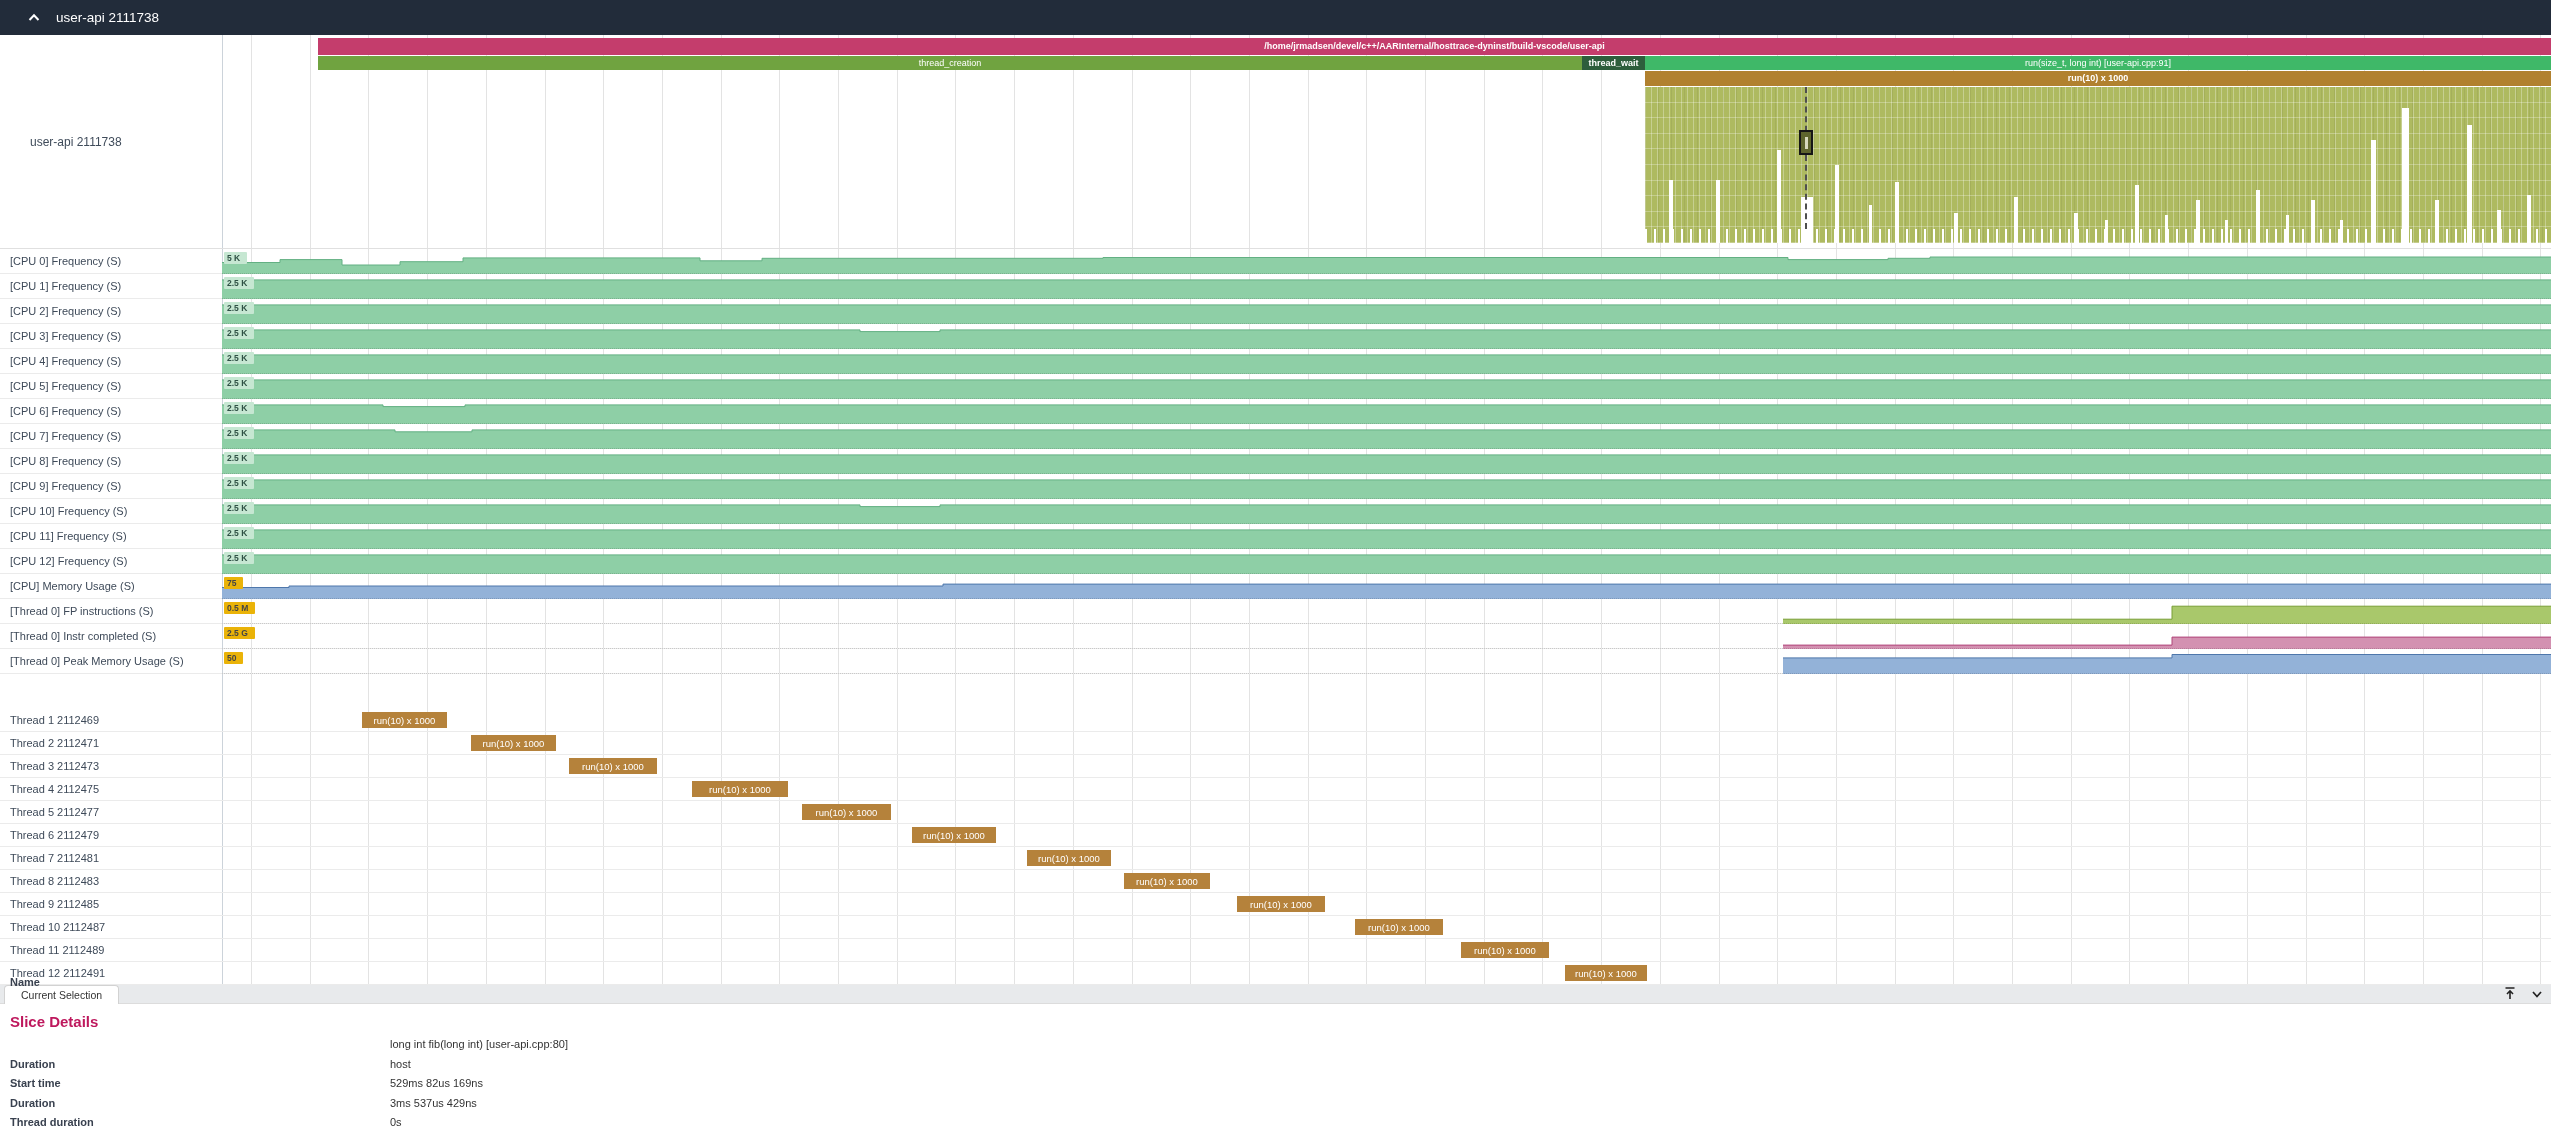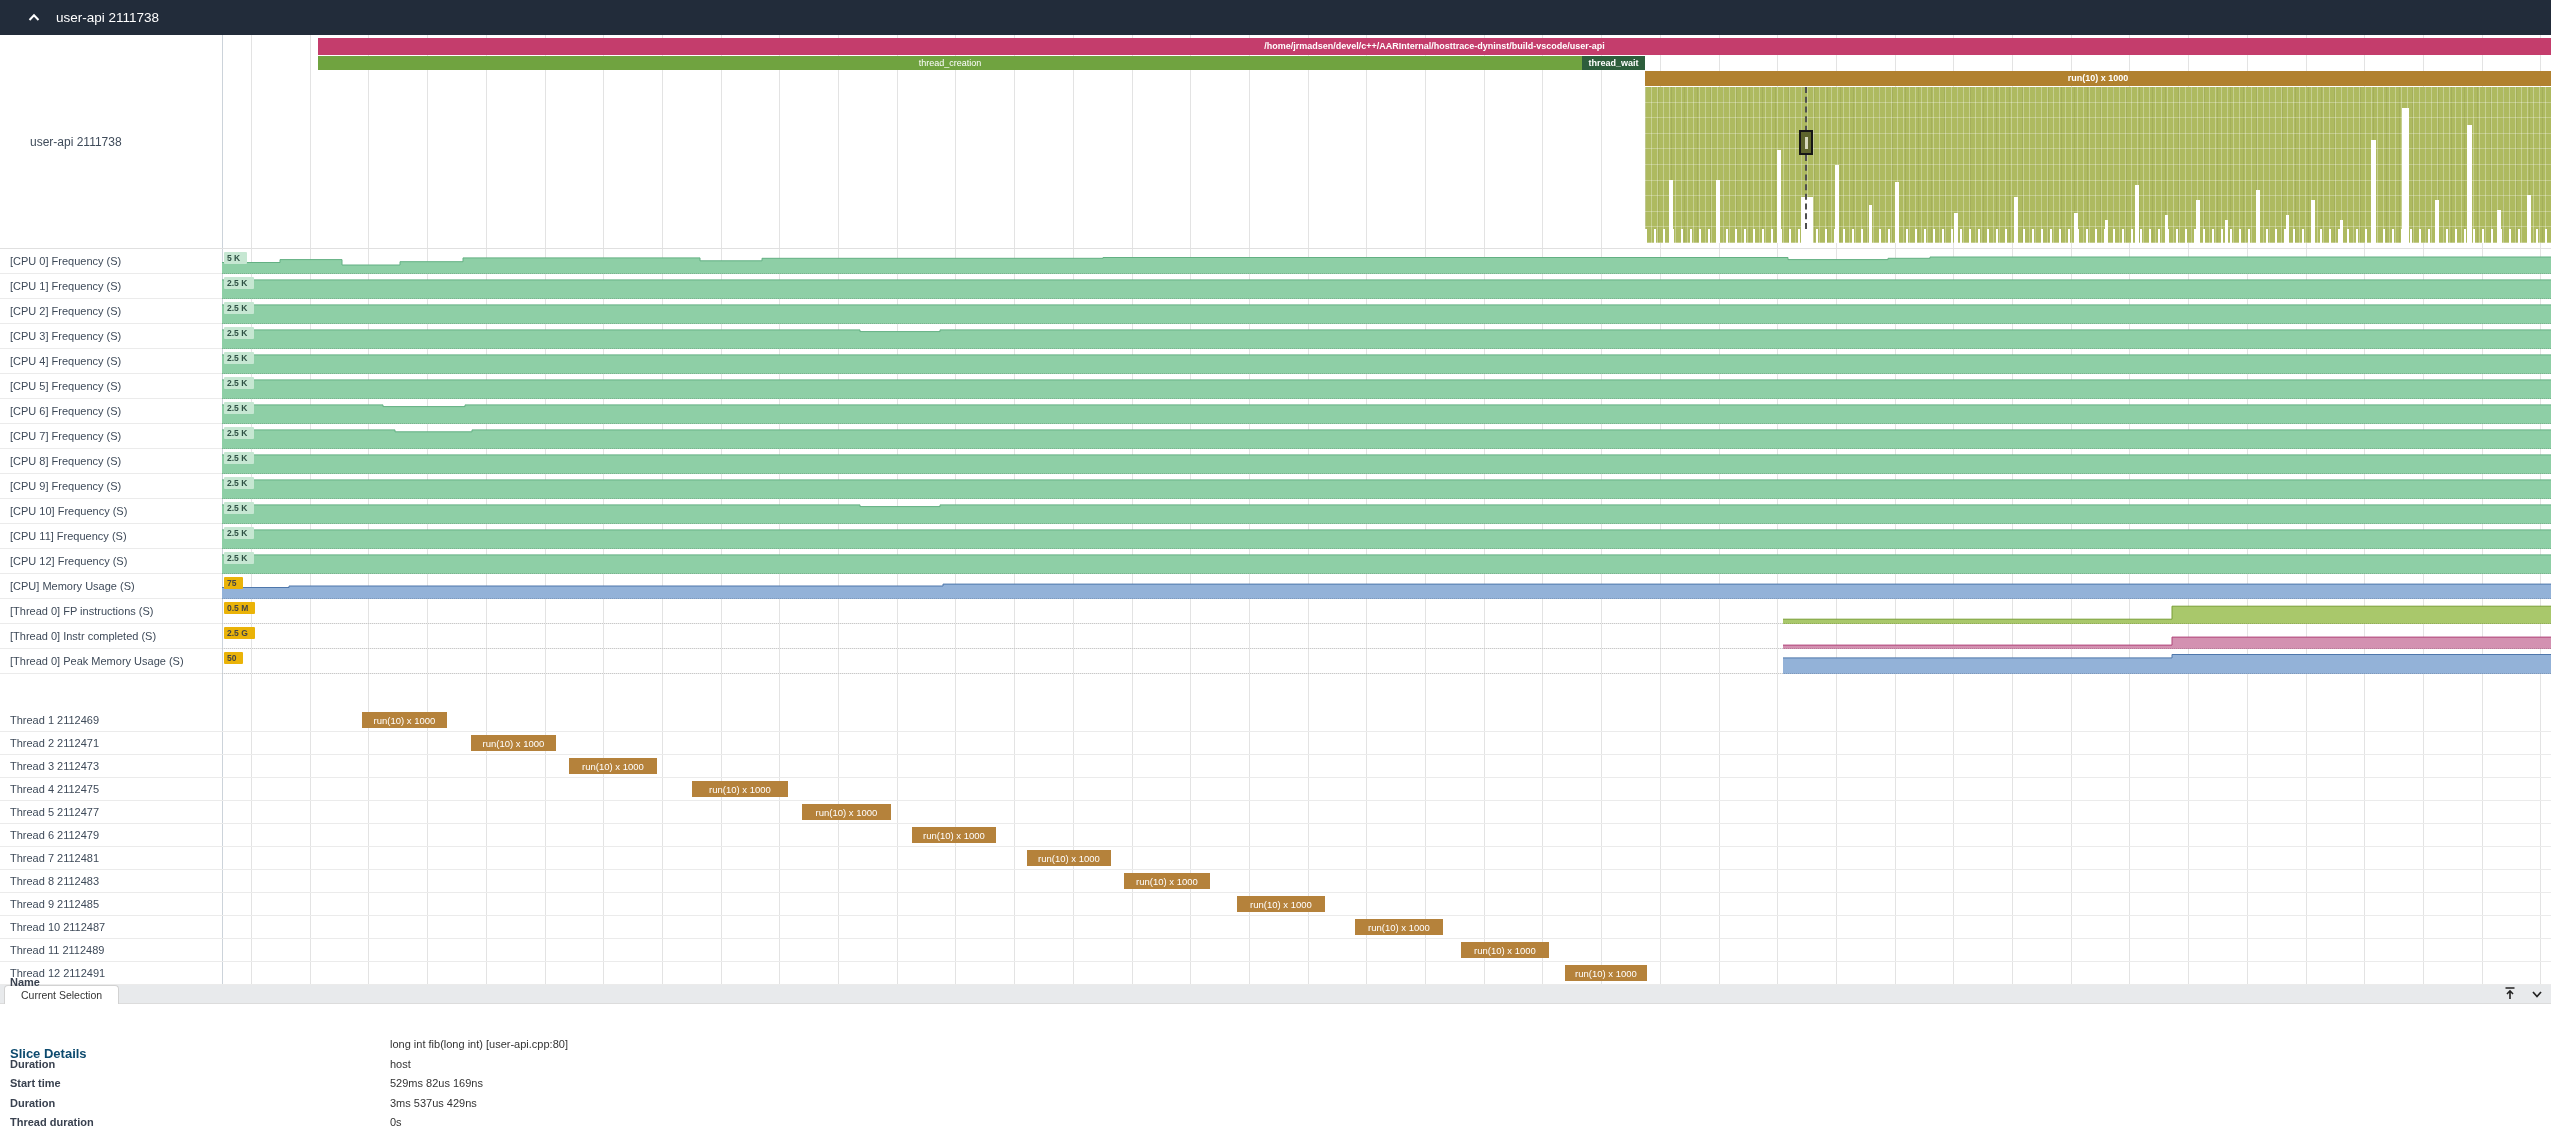--- a/index.html
+++ b/index.html
@@ -57,21 +57,21 @@
   .trow-label{position:absolute;left:10px;top:0;height:100%;display:flex;align-items:center;
     font-size:11px;color:#3e4a59;}
   .tbar{position:absolute;top:3px;height:16px;background:#b5823b;color:#fff;font-size:9.5px;
     display:flex;align-items:center;justify-content:center;white-space:nowrap;overflow:hidden;}
 
   
   .tabbar{left:0;top:985px;width:2551px;height:19px;background:#e8eaec;border-bottom:1px solid #dcdcdc;}
   .tab{position:absolute;left:4px;top:0;height:19px;background:#fff;border:1px solid #d2d2d2;border-bottom:none;
     border-radius:4px 4px 0 0;padding:0 16px;font-size:10.5px;color:#333;display:flex;align-items:center;}
   .tab-icons{position:absolute;right:8px;top:0;height:19px;display:flex;align-items:center;gap:14px;color:#222;}
-  .details-heading{left:10px;top:1046px;font-size:13px;font-weight:bold;color:#0c4a6e;}
+  .details-heading{left:10px;top:1013px;font-size:15px;font-weight:bold;color:#be185d;}
   .drow-label{position:absolute;left:10px;font-size:11px;font-weight:600;color:#39414f;}
   .drow-value{position:absolute;left:390px;font-size:11px;color:#333;}
 </style>
 </head>
 <body>
 
 <div class="app">
 
   <div class="abs group-header" id="group-header" style="background: rgb(34, 44, 58);">
     <span>
@@ -125,20 +125,21 @@
         <div class="abs gridline" style="left: 2423px;"></div>
         <div class="abs gridline" style="left: 2482px;"></div>
         <div class="abs gridline" style="left: 2540px;"></div>
       </div>
 
     <div class="abs ptrack" id="ptrack">
       <span class="abs ptrack-label">user-api 2111738</span>
     <div class="slice" style="left: 318px; top: 3px; width: 2233px; height: 17px; background: rgb(196, 61, 108); font-weight: bold;">/home/jrmadsen/devel/c++/AARInternal/hosttrace-dyninst/build-vscode/user-api</div>
         <div class="slice" style="left: 318px; top: 21px; width: 1264px; height: 14px; background: rgb(112, 163, 64);">thread_creation</div>
         <div class="slice" style="left: 1582px; top: 21px; width: 63px; height: 14px; background: rgb(45, 94, 60); font-weight: bold;">thread_wait</div>
+        <div class="slice" style="left: 1645px; top: 21px; width: 906px; height: 14px; background: rgb(63, 184, 104);">run(size_t, long int) [user-api.cpp:91]</div>
         <div class="slice" style="left: 1645px; top: 36px; width: 906px; height: 15px; background: rgb(177, 129, 47); font-weight: bold;">run(10) x 1000</div>
         <div class="abs flame" style="left: 1645px; top: 52px; width: 906px; height: 156px;">
           <div class="flame-gap" style="left: 24px; top: 93px; width: 4px; height: 63px;"></div>
           <div class="flame-gap" style="left: 71px; top: 93px; width: 4px; height: 63px;"></div>
           <div class="flame-gap" style="left: 132px; top: 63px; width: 4px; height: 93px;"></div>
           <div class="flame-gap" style="left: 156px; top: 110px; width: 12px; height: 46px;"></div>
           <div class="flame-gap" style="left: 190px; top: 78px; width: 4px; height: 78px;"></div>
           <div class="flame-gap" style="left: 224px; top: 118px; width: 3px; height: 38px;"></div>
           <div class="flame-gap" style="left: 250px; top: 95px; width: 4px; height: 61px;"></div>
           <div class="flame-gap" style="left: 309px; top: 126px; width: 4px; height: 30px;"></div>

